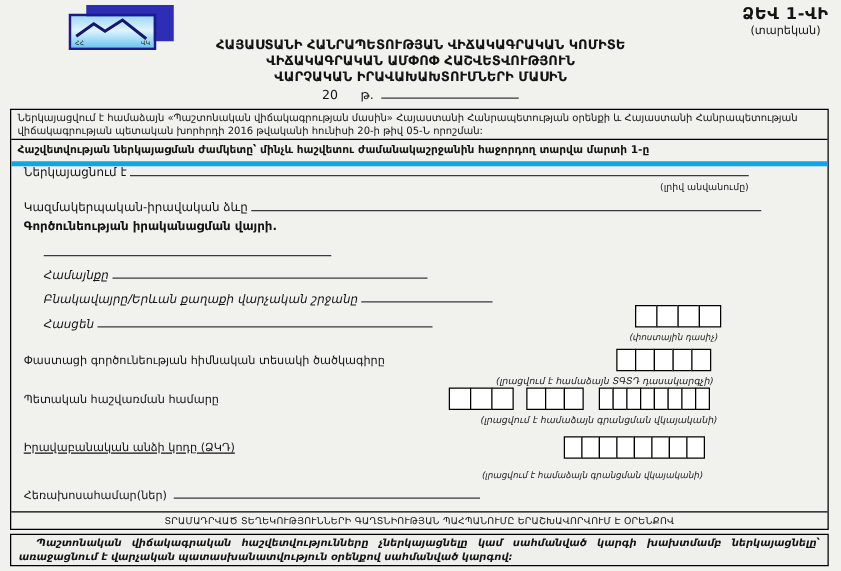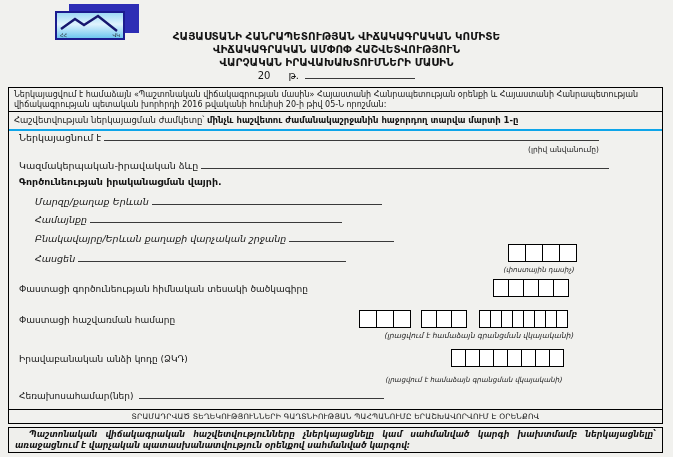--- a/index.html
+++ b/index.html
@@ -20,21 +20,21 @@
   .form-code{position:absolute;right:10px;top:4px;text-align:center;}
   .form-code .code{font-weight:bold;font-size:13px;letter-spacing:.5px;}
   .form-code .period{font-size:9px;margin-top:1px;}
   .titles{position:absolute;left:0;right:0;top:30px;text-align:center;font-weight:bold;font-size:10.5px;line-height:13px;}
   .year-line{position:absolute;left:0;right:0;top:68px;text-align:center;font-size:10px;}
   .year-line .gap{display:inline-block;width:18px;}
   .ln{display:inline-block;border-bottom:1px solid #3a3a3a;height:10px;vertical-align:baseline;}
   
   .main-box{position:absolute;left:8px;top:87px;width:655px;height:337px;border:1px solid #000;box-sizing:border-box;}
   .legal-basis{padding:2px 5px 1px 5px;font-size:8px;line-height:10px;border-bottom:1px solid #000;height:20px;overflow:hidden;}
-  .deadline{padding:3px 5px;font-size:8.5px;border-bottom:2px solid #0ea5e9;height:11px;white-space:nowrap;overflow:hidden;}
+  .deadline{padding:3px 5px;font-size:8.5px;border-bottom:4px solid #0ea5e9;height:11px;white-space:nowrap;overflow:hidden;font-weight:bold;}
   .deadline b{font-size:8.5px;}
   .row{position:absolute;font-size:9.5px;white-space:nowrap;}
   .hint{position:absolute;font-size:7.5px;font-style:italic;color:#222;}
   .it{font-style:italic;}
   .bold{font-weight:bold;}
   .cellgroup{position:absolute;white-space:nowrap;font-size:0;}
   .cell{display:inline-block;width:16px;height:16px;background:#fff;border:1px solid #000;margin-left:-1px;vertical-align:top;}
   .cell:first-child{margin-left:0;}
   .g15 .cell{width:14px;}
   .g14 .cell{width:13px;}
@@ -57,20 +57,24 @@
       <svg width="66" height="19" viewBox="0 0 66 19">
         <polyline points="4,16 18,6 27,12 41,3 60,18" fill="none" stroke="#16166e" stroke-width="2.4"></polyline>
       </svg>
       <div class="logo-marks">
         <span>ՀՀ</span>
         <span>ՎԿ</span>
       </div>
     </div>
   </div>
 
+  <div class="form-code">
+    <div class="code">ՁԵՎ 1-ՎԻ</div>
+    <div class="period">(տարեկան)</div>
+  </div>
 
   <div class="titles">
     <div>ՀԱՅԱՍՏԱՆԻ ՀԱՆՐԱՊԵՏՈՒԹՅԱՆ ՎԻՃԱԿԱԳՐԱԿԱՆ ԿՈՄԻՏԵ</div>
     <div>ՎԻՃԱԿԱԳՐԱԿԱՆ ԱՄՓՈՓ ՀԱՇՎԵՏՎՈՒԹՅՈՒՆ</div>
     <div>ՎԱՐՉԱԿԱՆ ԻՐԱՎԱԽԱԽՏՈՒՄՆԵՐԻ ՄԱՍԻՆ</div>
   </div>
 
   <div class="year-line">
     <span>20</span><span class="gap"></span><span>թ.</span>&nbsp;
     <span class="ln" style="width:110px;"></span>
@@ -91,21 +95,20 @@
     <div class="hint" style="left:0;top:57px;width:590px;text-align:right;font-style:normal;">(լրիվ անվանումը)</div>
 
     <div class="row" style="left:10px;top:70px;">
       <span>Կազմակերպական-իրավական ձևը</span>
       <span class="ln" style="width:408px;"></span>
     </div>
 
     <div class="row bold" style="left:10px;top:88px;">Գործունեության իրականացման վայրի.</div>
 
     <div class="row it" style="left:26px;top:106px;">
-      <span>Մարզը/քաղաք Երևան</span>
       <span class="ln" style="width:230px;"></span>
     </div>
 
     <div class="row it" style="left:26px;top:124px;">
       <span>Համայնքը</span>
       <span class="ln" style="width:252px;"></span>
     </div>
 
     <div class="row it" style="left:26px;top:143px;">
       <span>Բնակավայրը/Երևան քաղաքի վարչական շրջանը</span>
@@ -115,28 +118,29 @@
     <div class="row it" style="left:26px;top:163px;">
       <span>Հասցեն</span>
       <span class="ln" style="width:268px;"></span>
     </div>
 
     <div class="cellgroup" style="left:499px;top:156px;"><span class="cell"></span><span class="cell"></span><span class="cell"></span><span class="cell"></span></div>
     <div class="hint" style="left:440px;top:178px;width:180px;text-align:center;font-size:7px;">(փոստային դասիչ)</div>
 
     <div class="row" style="left:10px;top:196px;font-size:9px;">Փաստացի գործունեության հիմնական տեսակի ծածկագիրը</div>
     <div class="cellgroup g15" style="left:484px;top:191px;"><span class="cell"></span><span class="cell"></span><span class="cell"></span><span class="cell"></span><span class="cell"></span></div>
+    <div class="hint" style="left:330px;top:212px;width:232px;text-align:right;">(լրացվում է համաձայն ՏԳՏԴ դասակարգչի)</div>
 
-    <div class="row" style="left:10px;top:227px;font-size:9px;">Փաստացի հաշվառման համարը</div>
+    <div class="row" style="left:10px;top:227px;font-size:9px;">Պետական հաշվառման համարը</div>
     <div class="cellgroup" style="left:350px;top:222px;"><span class="cell"></span><span class="cell"></span><span class="cell"></span></div>
     <div class="cellgroup g15" style="left:412px;top:222px;"><span class="cell"></span><span class="cell"></span><span class="cell"></span></div>
     <div class="cellgroup g11" style="left:470px;top:222px;"><span class="cell"></span><span class="cell"></span><span class="cell"></span><span class="cell"></span><span class="cell"></span><span class="cell"></span><span class="cell"></span><span class="cell"></span></div>
     <div class="hint" style="left:330px;top:243px;width:235px;text-align:right;">(լրացվում է համաձայն գրանցման վկայականի)</div>
 
-    <div class="row" style="left:10px;top:266px;font-size:9px;">Իրավաբանական անձի կոդը (ՁԿԴ)</div>
+    <div class="row" style="left:10px;top:266px;font-size:9px;text-decoration:underline;">Իրավաբանական անձի կոդը (ՁԿԴ)</div>
     <div class="cellgroup g14" style="left:442px;top:261px;"><span class="cell"></span><span class="cell"></span><span class="cell"></span><span class="cell"></span><span class="cell"></span><span class="cell"></span><span class="cell"></span><span class="cell"></span></div>
     <div class="hint" style="left:250px;top:288px;width:430px;text-align:center;font-size:7px;">(լրացվում է համաձայն գրանցման վկայականի)</div>
 
     <div class="row" style="left:10px;top:300px;font-size:9px;">
       <span>Հեռախոսահամար(ներ)</span>&nbsp;
       <span class="ln" style="width:245px;"></span>
     </div>
 
 
     <div class="band">ՏՐԱՄԱԴՐՎԱԾ ՏԵՂԵԿՈՒԹՅՈՒՆՆԵՐԻ ԳԱՂՏՆԻՈՒԹՅԱՆ ՊԱՀՊԱՆՈՒՄԸ ԵՐԱՇԽԱՎՈՐՎՈՒՄ Է ՕՐԵՆՔՈՎ</div>

